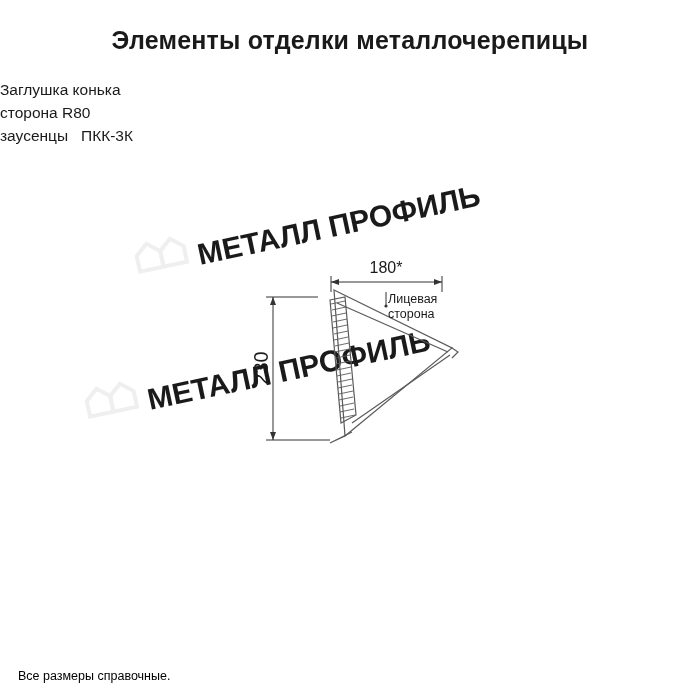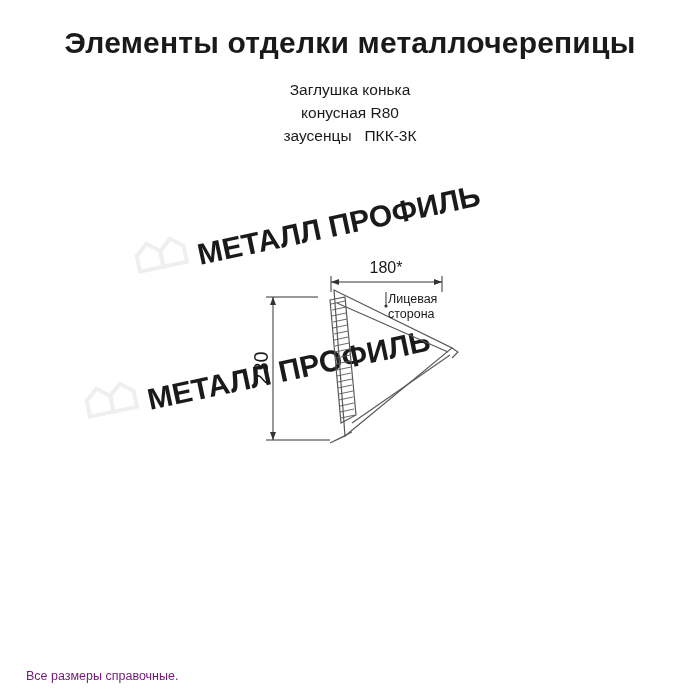--- a/index.html
+++ b/index.html
@@ -19,55 +19,54 @@
     position: relative;
     width: 700px;
     height: 700px;
   }
   .title {
     position: absolute;
     top: 26px;
     left: 0;
     width: 700px;
     text-align: center;
-    font-size: 30px;
+    font-size: 25px;
     font-weight: bold;
     letter-spacing: 0.2px;
   }
   .subtitle {
     position: absolute;
     top: 78px;
     left: 0;
     width: 700px;
-    text-align: center;
     font-size: 15.5px;
     line-height: 23px;
   }
   .subtitle div {
     white-space: pre;
   }
   .drawing {
     position: absolute;
     top: 200px;
     left: 0;
     width: 633px;
     height: 300px;
   }
   .watermark-layer {
     position: absolute;
     inset: 0;
     pointer-events: none;
   }
   .footer {
     position: absolute;
-    left: 26px;
+    left: 18px;
     bottom: 14px;
     font-size: 12.5px;
     line-height: 19px;
-    color: #701a75;
+    color: #000000;
   }
   svg { display: block; }
   text {
     font-family: "Liberation Sans", sans-serif;
     fill: #1a1a1a;
   }
 </style>
 </head>
 <body>
 
@@ -91,21 +90,21 @@
           </g>
         </g>
       </g>
     </svg>
   </div>
 
   <div class="title">Элементы отделки металлочерепицы</div>
 
   <div class="subtitle">
     <div>Заглушка конька</div>
-    <div>конусная R80</div>
+    <div>сторона R80</div>
     <div>заусенцы   ПКК-3К</div>
   </div>
 
   <div class="drawing">
     <svg width="700" height="300" viewBox="0 0 700 300">
 
       <g stroke="#333333" stroke-width="1" fill="none">
         <line x1="331" y1="82" x2="442" y2="82"></line>
         <path d="M331 82 l8 -3 l0 6 z" fill="#333333" stroke="none"></path>
         <path d="M442 82 l-8 -3 l0 6 z" fill="#333333" stroke="none"></path>

